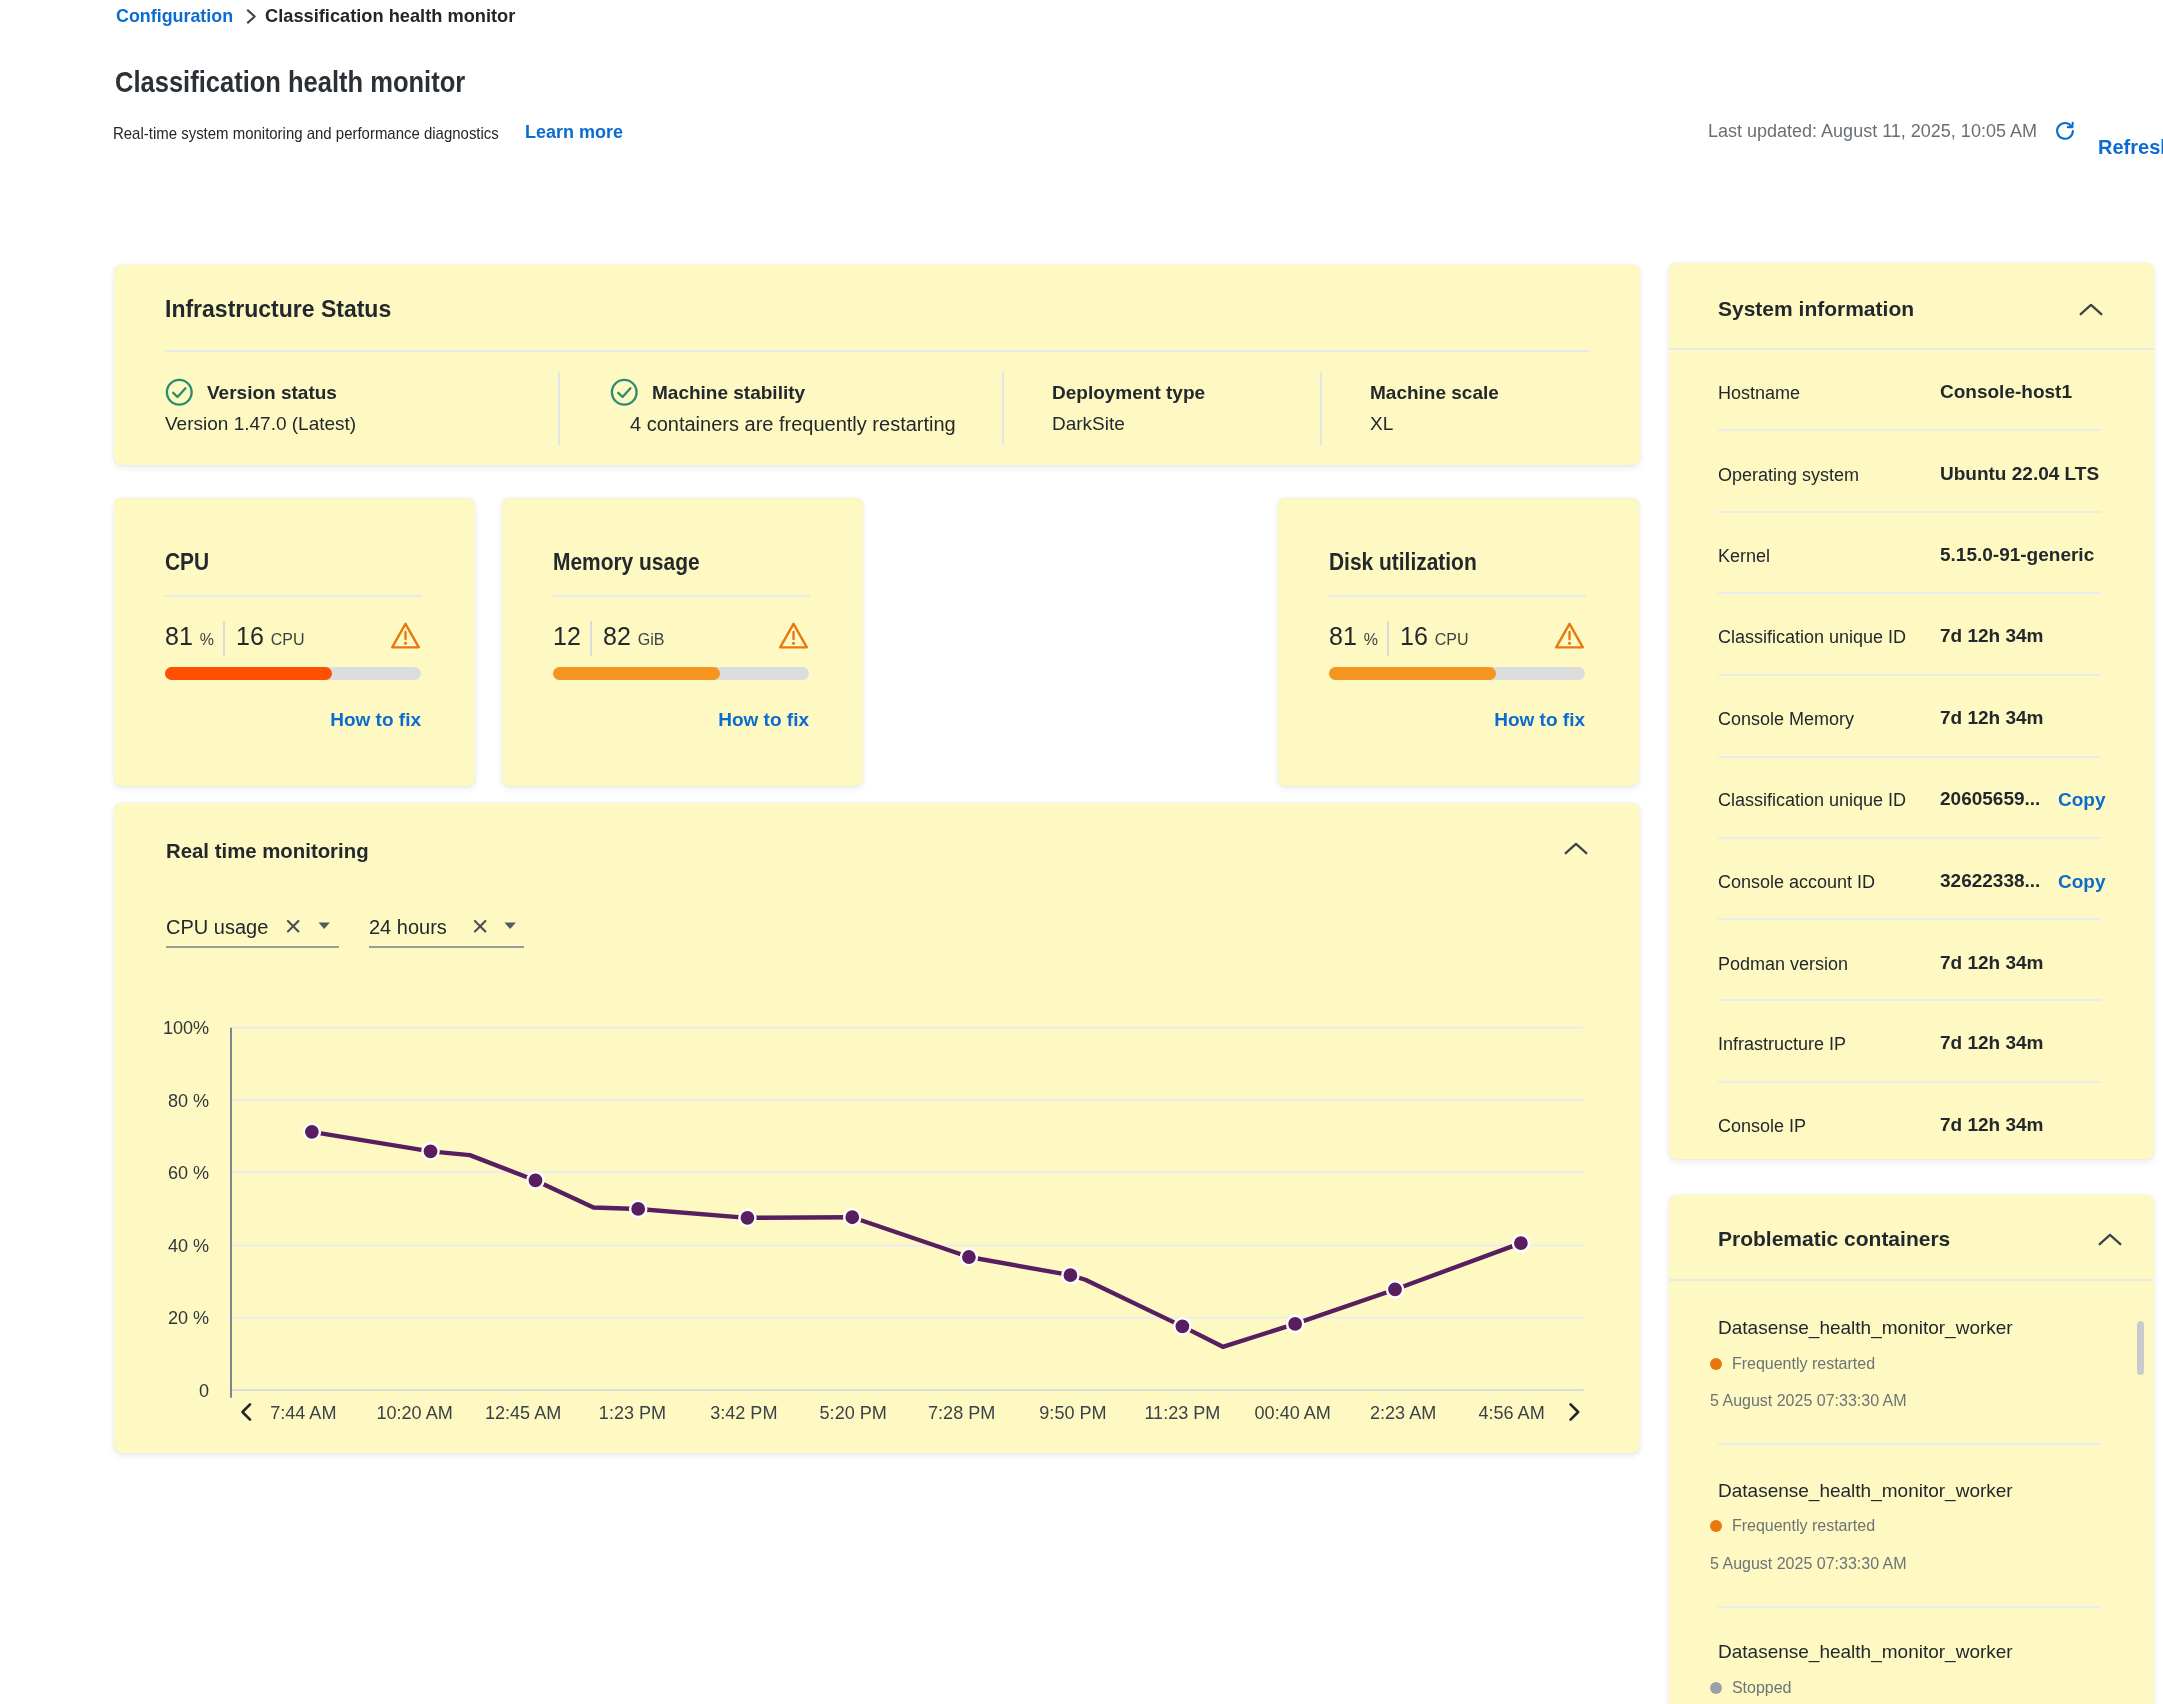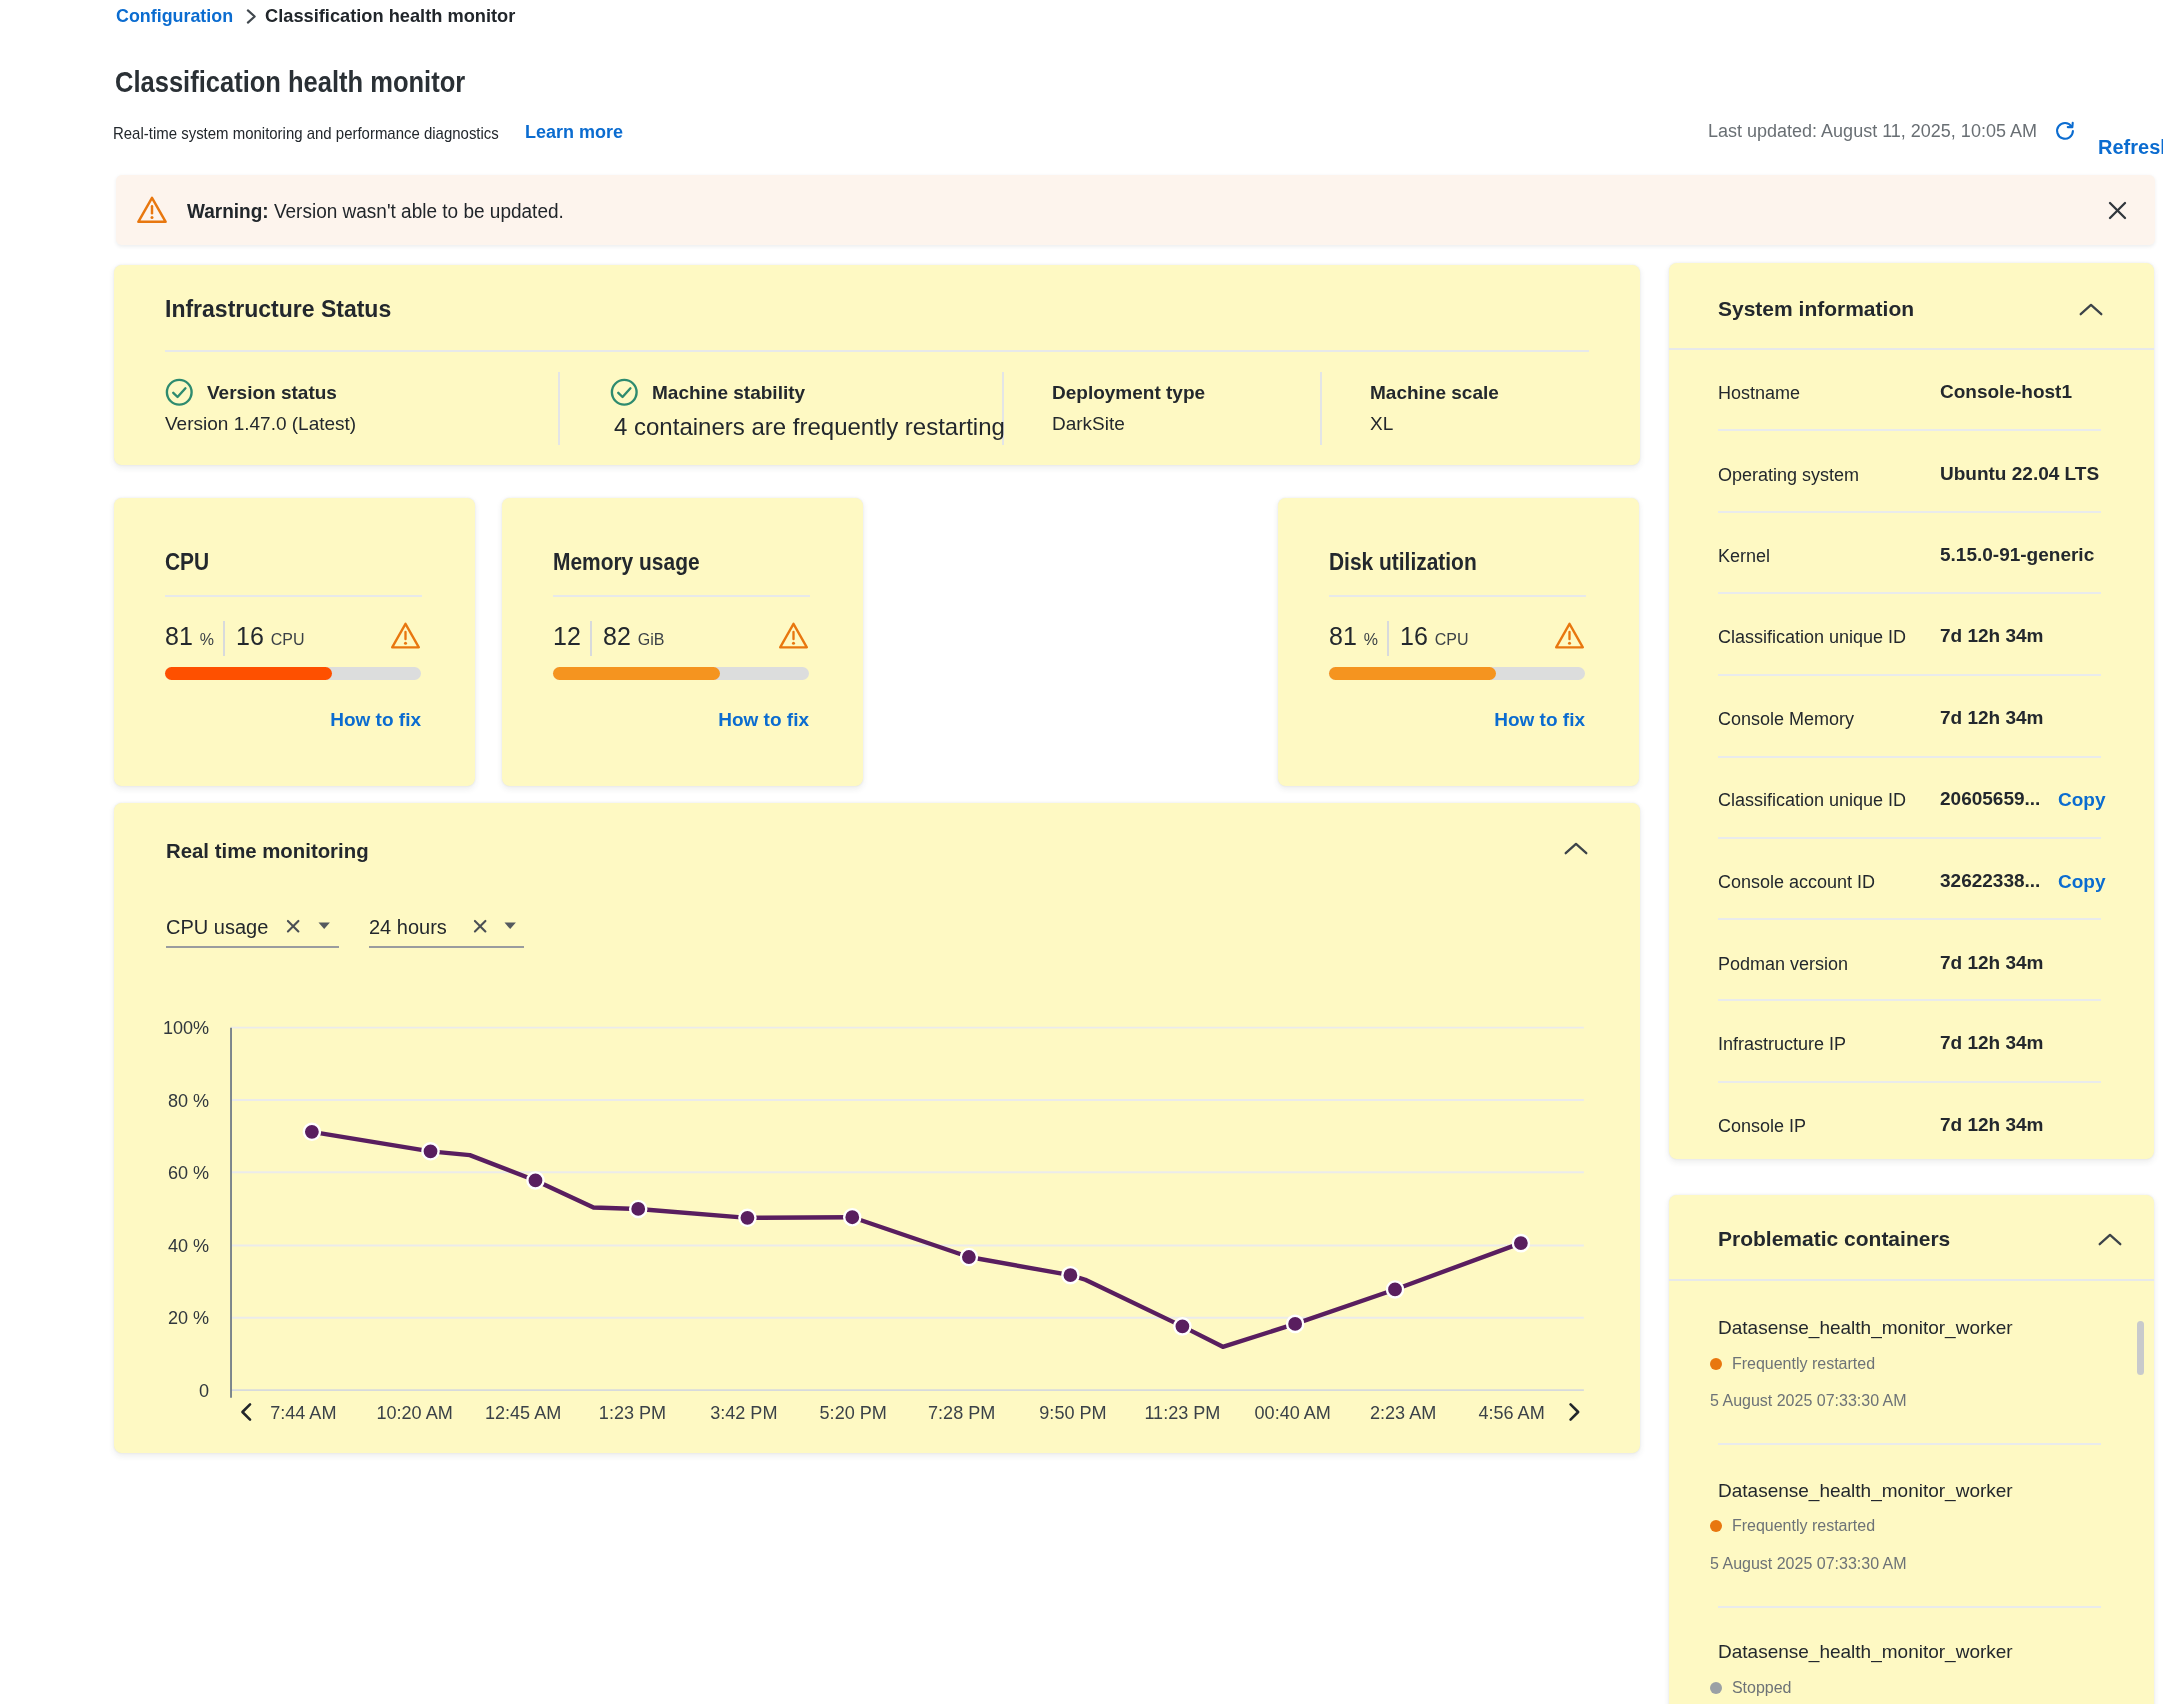--- a/index.html
+++ b/index.html
@@ -37,53 +37,41 @@
   <div class="abs" style="left:113px; top:124px; font-size:17px; color:#23282d; transform:scaleX(0.88); transform-origin:0 0; white-space:nowrap;">Real-time system monitoring and performance diagnostics</div>
   <div class="abs blue bold" style="left:525px; top:122px; font-size:18px;">Learn more</div>
 
   <div class="abs gray" style="left:1708px; top:121px; font-size:18px;">Last updated: August 11, 2025, 10:05 AM</div>
   <svg class="abs" style="left:2055px; top:121px;" width="20" height="20" viewBox="0 0 21 21">
     <path d="M 17.3 5.6 A 8.3 8.3 0 1 0 18.8 10.5" fill="none" stroke="#0b6cd0" stroke-width="2.2" stroke-linecap="round"></path>
     <polyline points="13.4,6.4 18.2,6.6 18.6,1.9" fill="none" stroke="#0b6cd0" stroke-width="2.2" stroke-linecap="round" stroke-linejoin="round"></polyline>
   </svg>
   <div class="abs blue bold" style="left:2087px; top:136px; font-size:20px;margin-left:11px;">Refresh</div>
 
-  <div class="abs" style="left:116px; top:175px; width:2039px; height:70px; background:#fdf4ed; border-radius:5.7px; box-shadow:0 1.9px 3.8px rgba(40,50,60,.08);">
-    <svg class="abs" style="left:20px; top:20px;" width="32" height="30" viewBox="0 0 34 32">
-      <path d="M17 3 L31.6 28.6 H2.4 Z" fill="none" stroke="#e8770f" stroke-width="2.6" stroke-linejoin="round"></path>
-      <line x1="17" y1="12" x2="17" y2="19.5" stroke="#e8770f" stroke-width="2.6" stroke-linecap="round"></line>
-      <circle cx="17" cy="24" r="1.6" fill="#e8770f"></circle>
-    </svg>
-    <div class="abs" style="left:71px; top:25px; font-size:20px; color:#21262b; transform:scaleX(0.95); transform-origin:0 0; white-space:nowrap;"><span class="bold">Warning:</span> Version wasn't able to be updated.</div>
-    <svg class="abs" style="left:1991px; top:25px;" width="21" height="21" viewBox="0 0 21 21">
-      <line x1="3" y1="3" x2="18" y2="18" stroke="#30363c" stroke-width="2.3" stroke-linecap="round"></line>
-      <line x1="18" y1="3" x2="3" y2="18" stroke="#30363c" stroke-width="2.3" stroke-linecap="round"></line>
-    </svg>
-  </div>
 
   <div class="card" style="left:114px; top:265px; width:1526px; height:200px;">
     <div class="abs sect-title" style="left:51px; top:31px;">Infrastructure Status</div>
     <div class="hdiv" style="left:51px; top:85px; width:1424px;"></div>
     <div class="vdiv" style="left:444px; top:107px; height:73px;"></div>
     <div class="vdiv" style="left:888px; top:107px; height:73px;"></div>
     <div class="vdiv" style="left:1206px; top:107px; height:73px;"></div>
 
     <svg class="abs" style="left:51px; top:113px;" width="28.5" height="28.5" viewBox="0 0 30 30">
       <circle cx="15" cy="15" r="13" fill="none" stroke="#2e8b6f" stroke-width="2.5"></circle>
       <polyline points="8.7,15.6 13.2,20 21.5,10.8" fill="none" stroke="#2e8b6f" stroke-width="2.5" stroke-linecap="round" stroke-linejoin="round"></polyline>
     </svg>
     <div class="abs" style="left:93px; top:117px; font-size:19px; font-weight:bold;">Version status</div>
     <div class="abs" style="left:51px; top:148px; font-size:19px;">Version 1.47.0 (Latest)</div>
 
     <svg class="abs" style="left:496px; top:113px;" width="28.5" height="28.5" viewBox="0 0 30 30">
       <circle cx="15" cy="15" r="13" fill="none" stroke="#2e8b6f" stroke-width="2.5"></circle>
       <polyline points="8.7,15.6 13.2,20 21.5,10.8" fill="none" stroke="#2e8b6f" stroke-width="2.5" stroke-linecap="round" stroke-linejoin="round"></polyline>
     </svg>
     <div class="abs" style="left:538px; top:117px; font-size:19px; font-weight:bold;">Machine stability</div>
-    <div class="abs" style="left:500px; top:148px; font-size:24px;">4 containers are frequently restarting</div>
+    <div class="abs" style="left:516px; top:148px; font-size:20px;">4 containers are frequently restarting</div>
 
     <div class="abs" style="left:938px; top:117px; font-size:19px; font-weight:bold;">Deployment type</div>
     <div class="abs" style="left:938px; top:148px; font-size:19px;">DarkSite</div>
 
     <div class="abs" style="left:1256px; top:117px; font-size:19px; font-weight:bold;">Machine scale</div>
     <div class="abs" style="left:1256px; top:148px; font-size:19px;">XL</div>
   </div>
 
   <div class="card" style="left:114px; top:498px; width:361px; height:288px;">
     <div class="abs" style="left:51px; top:51px; font-size:23px; font-weight:bold; transform:scaleX(0.91); transform-origin:0 0; white-space:nowrap;">CPU</div>

